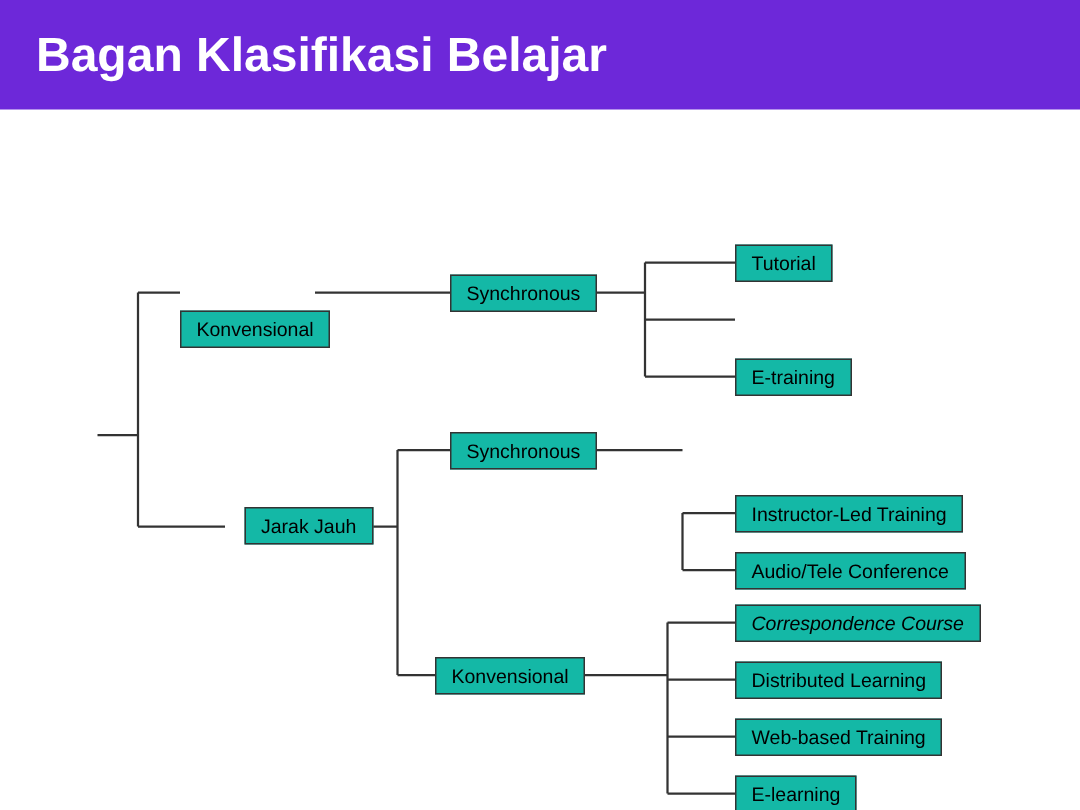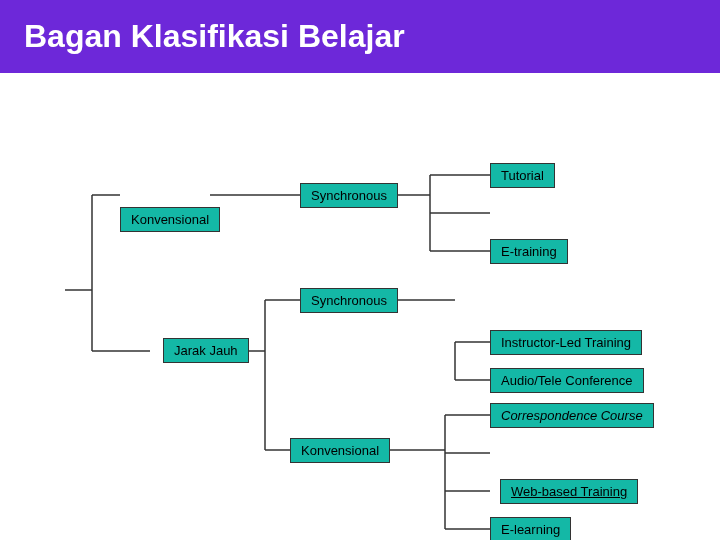--- a/index.html
+++ b/index.html
@@ -63,21 +63,21 @@
     #box-async { left: 290px; top: 355px; }
 
     
     #box-tutorial { left: 490px; top: 80px; }
     #box-computer { left: 490px; top: 118px; }
     #box-etraining { left: 490px; top: 156px; }
     #box-instructor { left: 490px; top: 247px; }
     #box-audio { left: 490px; top: 285px; }
     #box-correspondence { left: 490px; top: 320px; font-style: italic; }
     #box-distributed { left: 490px; top: 358px; }
-    #box-webbased { left: 500px; top: 396px; text-decoration: underline; }
+    #box-webbased { left: 490px; top: 396px; }
     #box-elearning { left: 490px; top: 434px; }
   </style>
 </head>
 <body>
 
 <div class="header">
   <h1>Bagan Klasifikasi Belajar</h1>
 </div>
 
 <div class="main-content">
@@ -122,16 +122,17 @@
   <div id="box-sync-top" class="box">Synchronous</div>
   <div id="box-jarakjauh" class="box">Jarak Jauh</div>
   <div id="box-sync-mid" class="box">Synchronous</div>
   <div id="box-async" class="box">Konvensional</div>
 
   <div id="box-tutorial" class="box">Tutorial</div>
   <div id="box-instructor" class="box">Instructor-Led Training</div>
   <div id="box-etraining" class="box">E-training</div>
   <div id="box-audio" class="box">Audio/Tele Conference</div>
   <div id="box-correspondence" class="box">Correspondence Course</div>
+  <div id="box-distributed" class="box">Distributed Learning</div>
   <div id="box-webbased" class="box">Web-based Training</div>
   <div id="box-elearning" class="box">E-learning</div>
 
 </div>
 
 </body></html>

